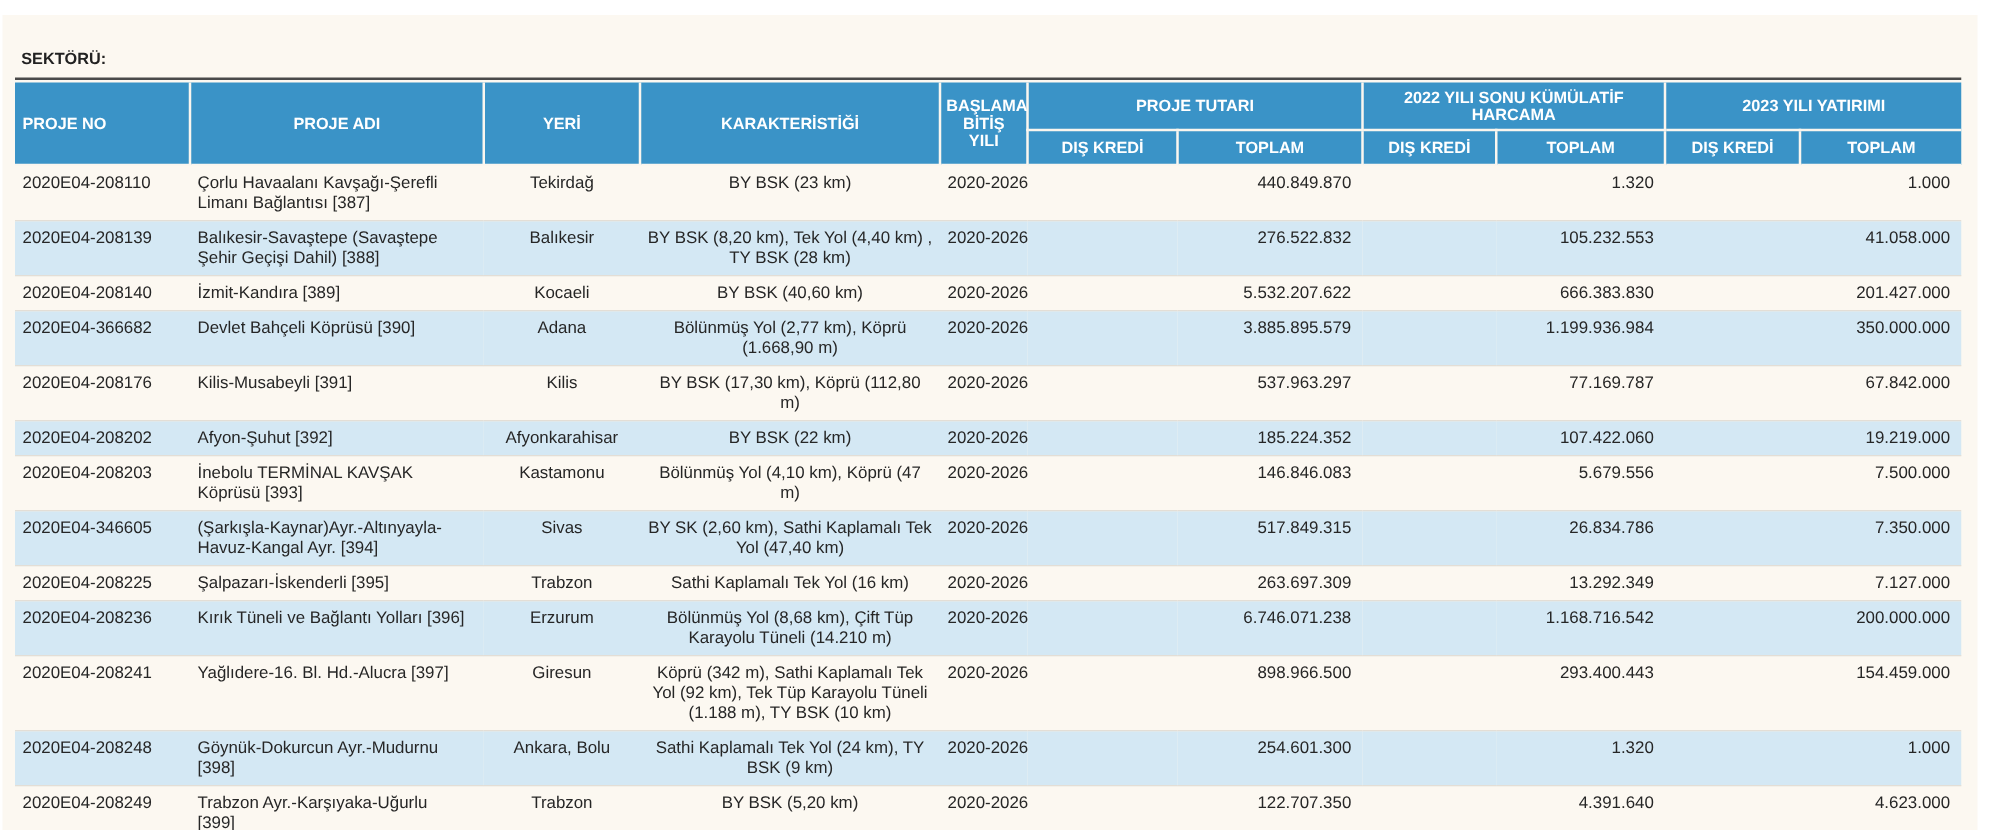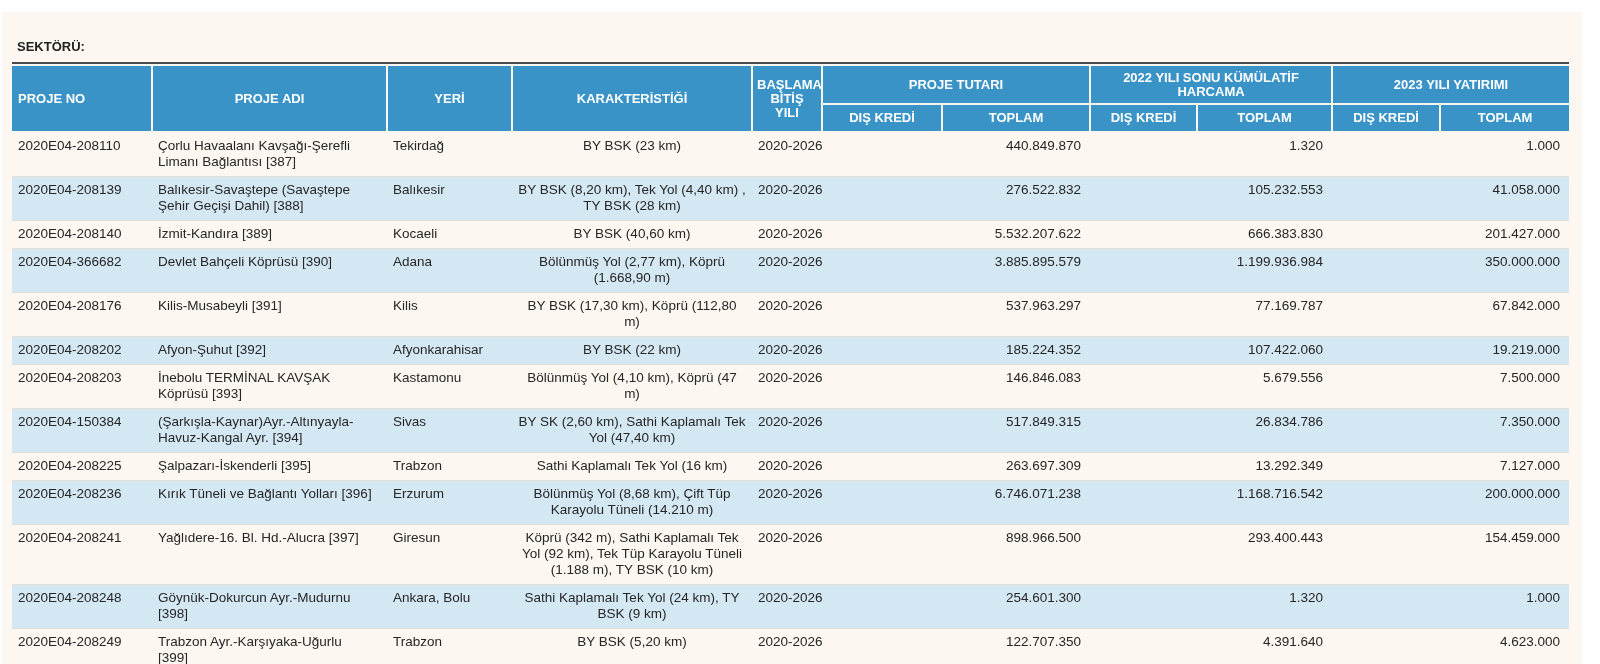--- a/index.html
+++ b/index.html
@@ -64,21 +64,21 @@
     padding:5px 6px 6px 6px;
     vertical-align:top;
     line-height:16px;
     border-bottom:1px solid #e3ded6;
     color:#262626;
   }
   tbody tr{background:var(--cream);}
   tbody tr.stripe{background:var(--stripe);margin-top:16px;}
   td.c-no{text-align:left;white-space:nowrap;}
   td.c-adi{text-align:left;padding-right:14px;}
-  td.c-yeri{text-align:left;}
+  td.c-yeri{text-align:center;}
   td.c-kar{text-align:center;}
   td.c-yil{text-align:center;white-space:nowrap;}
   td.c-money{text-align:right;padding-right:9px;white-space:nowrap;}
 </style>
 </head>
 <body>
 
 <div class="sheet">
 
   <div class="meta">
@@ -208,21 +208,21 @@
     <td class="c-kar">Bölünmüş Yol (4,10 km), Köprü (47 m)</td>
     <td class="c-yil">2020-2026</td>
     <td class="c-money"></td>
     <td class="c-money">146.846.083</td>
     <td class="c-money"></td>
     <td class="c-money">5.679.556</td>
     <td class="c-money"></td>
     <td class="c-money">7.500.000</td>
   </tr>
           <tr class="stripe">
-    <td class="c-no">2020E04-150384</td>
+    <td class="c-no">2020E04-346605</td>
     <td class="c-adi">(Şarkışla-Kaynar)Ayr.-Altınyayla-Havuz-Kangal Ayr. [394]</td>
     <td class="c-yeri">Sivas</td>
     <td class="c-kar">BY SK (2,60 km), Sathi Kaplamalı Tek Yol (47,40 km)</td>
     <td class="c-yil">2020-2026</td>
     <td class="c-money"></td>
     <td class="c-money">517.849.315</td>
     <td class="c-money"></td>
     <td class="c-money">26.834.786</td>
     <td class="c-money"></td>
     <td class="c-money">7.350.000</td>

